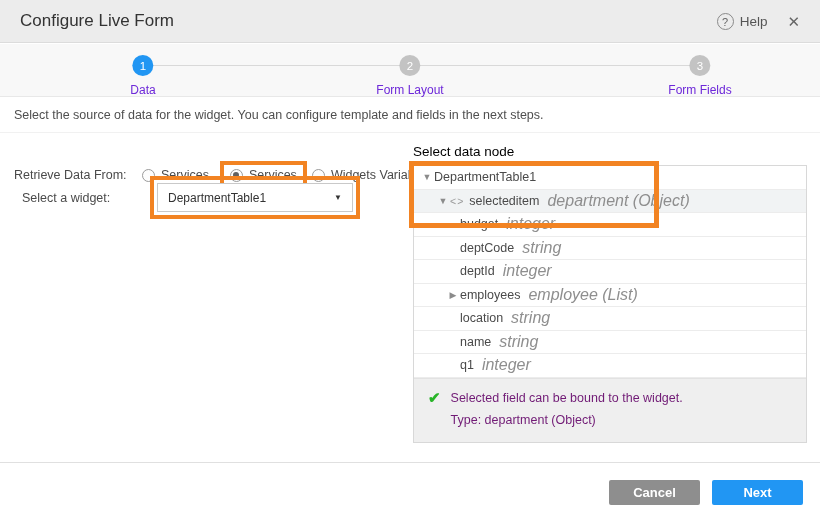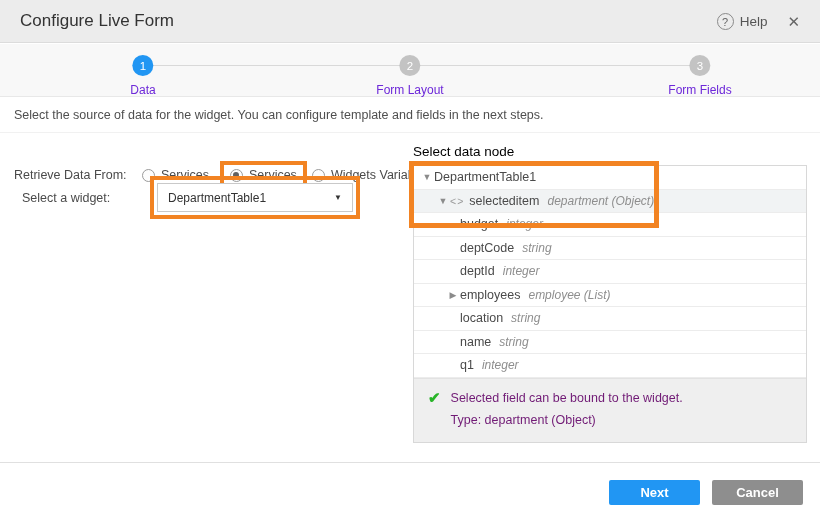--- a/index.html
+++ b/index.html
@@ -57,21 +57,21 @@
   .tree-panel { position:absolute; left:413px; top:165px; width:394px; border:1px solid #d8d8d8; background:#fff; }
   .tree-rows { position:relative; }
   .tree-row { height:23.5px; display:flex; align-items:center; border-bottom:1px solid #ececec;
               font-size:12.5px; color:#4a4a4a; background:#fff; cursor:pointer; }
   .tree-row.selected { background:#f1f3f4; }
   .spacer { flex:none; }
   .lvl0 .spacer { width:6px; } .lvl1 .spacer { width:22px; } .lvl2 .spacer { width:32px; }
   .caret { flex:none; width:14px; text-align:center; color:#8b8b8b; font-size:9px; }
   .code-icon { flex:none; color:#9a9a9a; font-size:10.5px; margin-right:5px; letter-spacing:1px; }
   .node-name { white-space:nowrap; }
-  .node-type { font-style:italic; color:#8e8e8e; font-size:12px; margin-left:8px; white-space:nowrap; }
+  .node-type { font-style:italic; color:#8e8e8e; font-size:16px; margin-left:8px; white-space:nowrap; }
   .tree-hl { position:absolute; left:-5px; top:-5px; width:250px; height:67px;
              border:5px solid var(--accent-orange,#f28322); pointer-events:none; z-index:5; }
   .tree-note { background:#efefef; border-top:1px solid #e2e2e2; display:flex; align-items:flex-start;
                padding:8px 12px 10px 8px; }
   .check { color:var(--success-green,#28b428); font-size:15px; font-weight:bold; margin:2px 10px 0 6px; flex:none; }
   .note-lines { font-size:12.5px; color:#701a75; line-height:1.8; }
 
   
   .footer { position:absolute; top:462px; left:0; right:0; bottom:0; border-top:1px solid #e0e0e0; }
   .footer-buttons { position:absolute; right:17px; top:17px; display:flex; gap:12px; }
@@ -210,18 +210,18 @@
       <span class="check">✔</span>
       <div class="note-lines">
         <div>Selected field can be bound to the widget.</div>
         <div>Type: department (Object)</div>
       </div>
     </div>
   </div>
 
   <div class="footer">
     <div class="footer-buttons">
+      <button class="btn btn-cancel">Cancel</button>
       <button class="btn btn-next">Next</button>
-      <button class="btn btn-cancel">Cancel</button>
     </div>
   </div>
 
 </div>
 
 </body></html>

